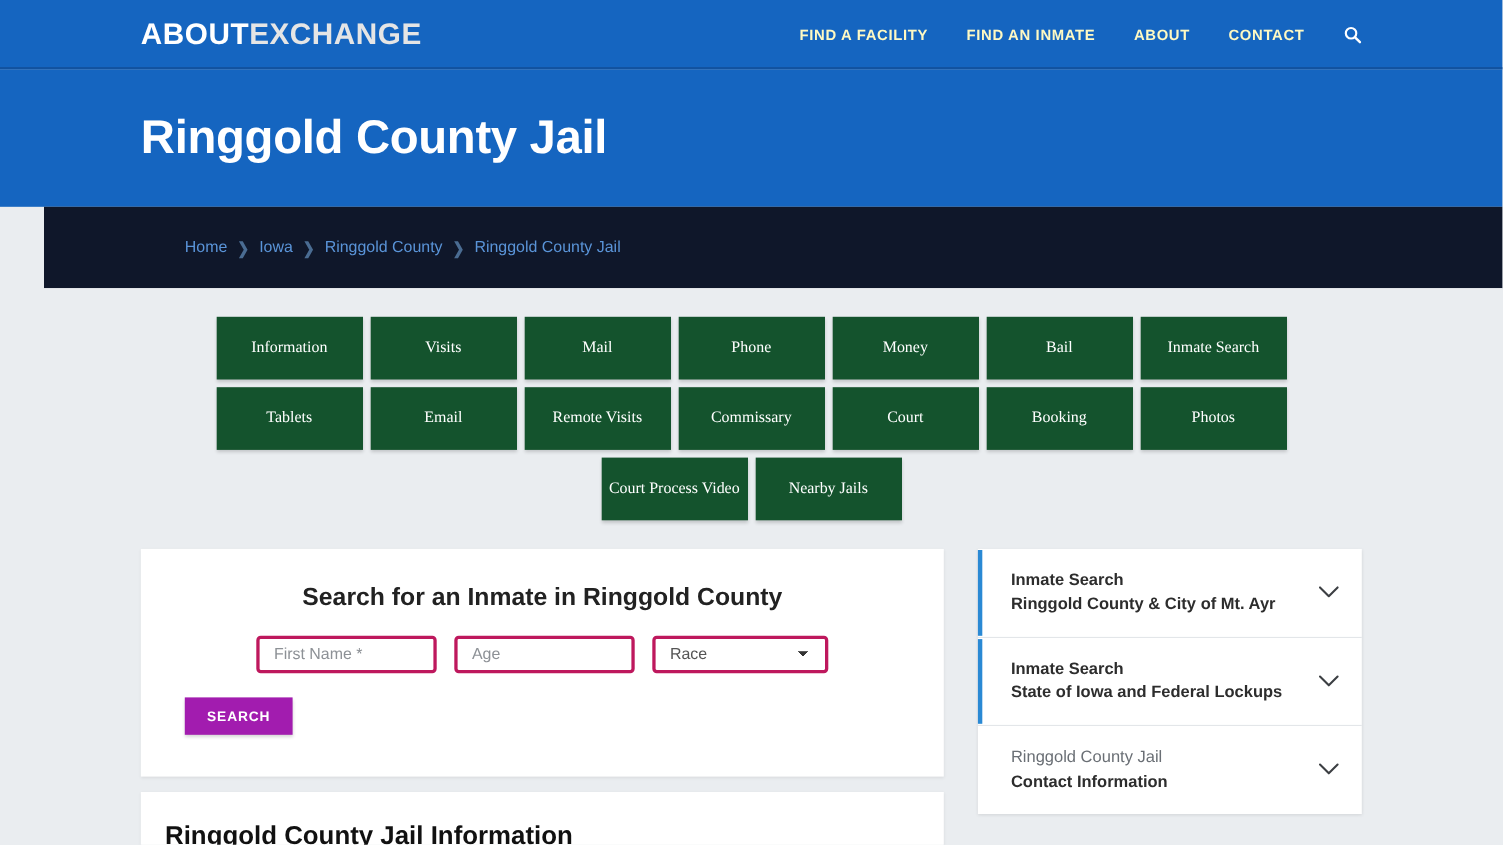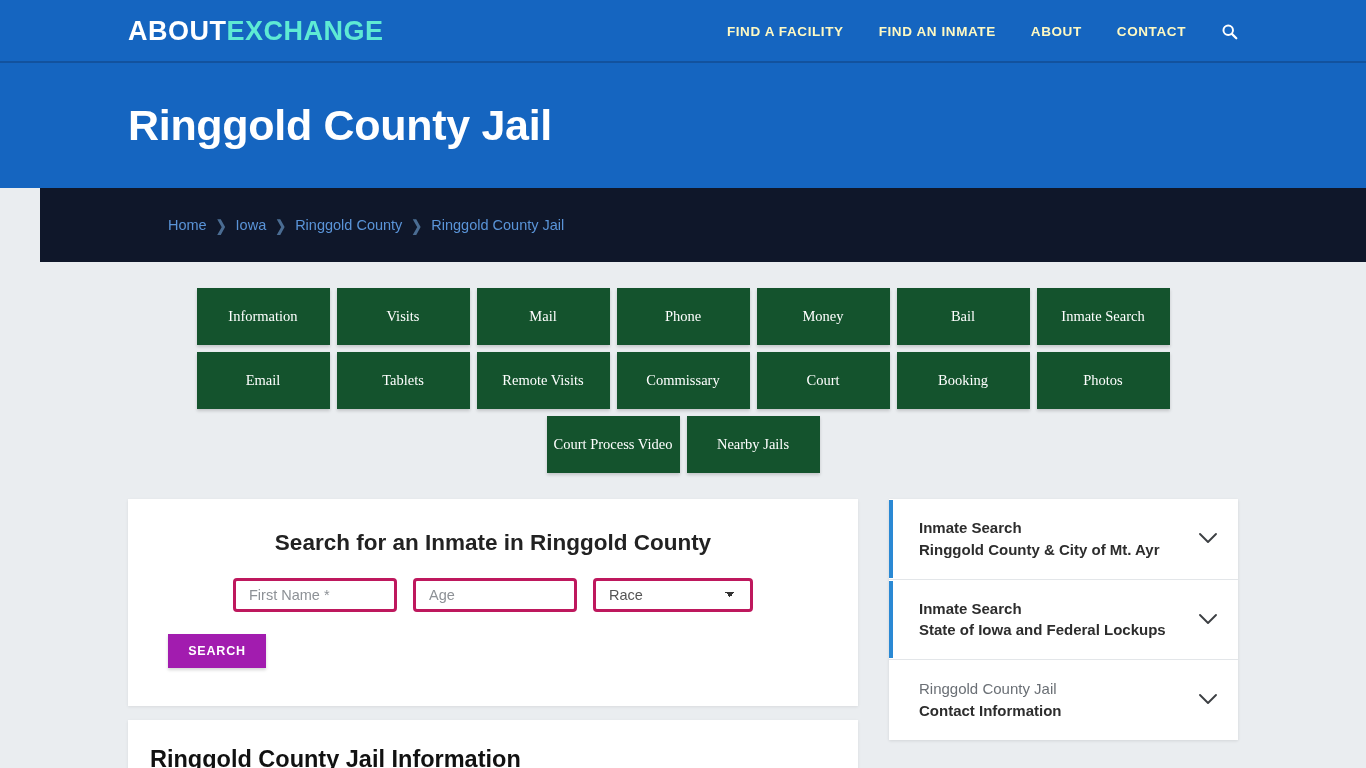--- a/index.html
+++ b/index.html
@@ -34,21 +34,21 @@
   }
   .logo {
     margin-left: 128px;
     font-size: 27px;
     font-weight: bold;
     letter-spacing: 0.5px;
     line-height: 1;
     white-space: nowrap;
   }
   .logo .jail { color: #ffffff; }
-  .logo .exchange { color: #5eead4; margin-top: 28px; }
+  .logo .exchange { color: #e5e5e5; margin-top: 28px; }
 
   .nav-links {
     margin-left: auto;
     margin-right: 128px;
     display: flex;
     align-items: center;
     gap: 35px;
   }
   .nav-links a {
     color: #fef9c3;
@@ -310,22 +310,22 @@
 <div class="main">
 
   <div class="btn-grid">
     <button class="tile">Information</button>
     <button class="tile">Visits</button>
     <button class="tile">Mail</button>
     <button class="tile">Phone</button>
     <button class="tile">Money</button>
     <button class="tile">Bail</button>
     <button class="tile">Inmate Search</button>
+    <button class="tile">Tablets</button>
     <button class="tile">Email</button>
-    <button class="tile">Tablets</button>
     <button class="tile">Remote Visits</button>
     <button class="tile">Commissary</button>
     <button class="tile">Court</button>
     <button class="tile">Booking</button>
     <button class="tile">Photos</button>
     <button class="tile">Court Process Video</button>
     <button class="tile">Nearby Jails</button>
   </div>
 
   <div class="content">

